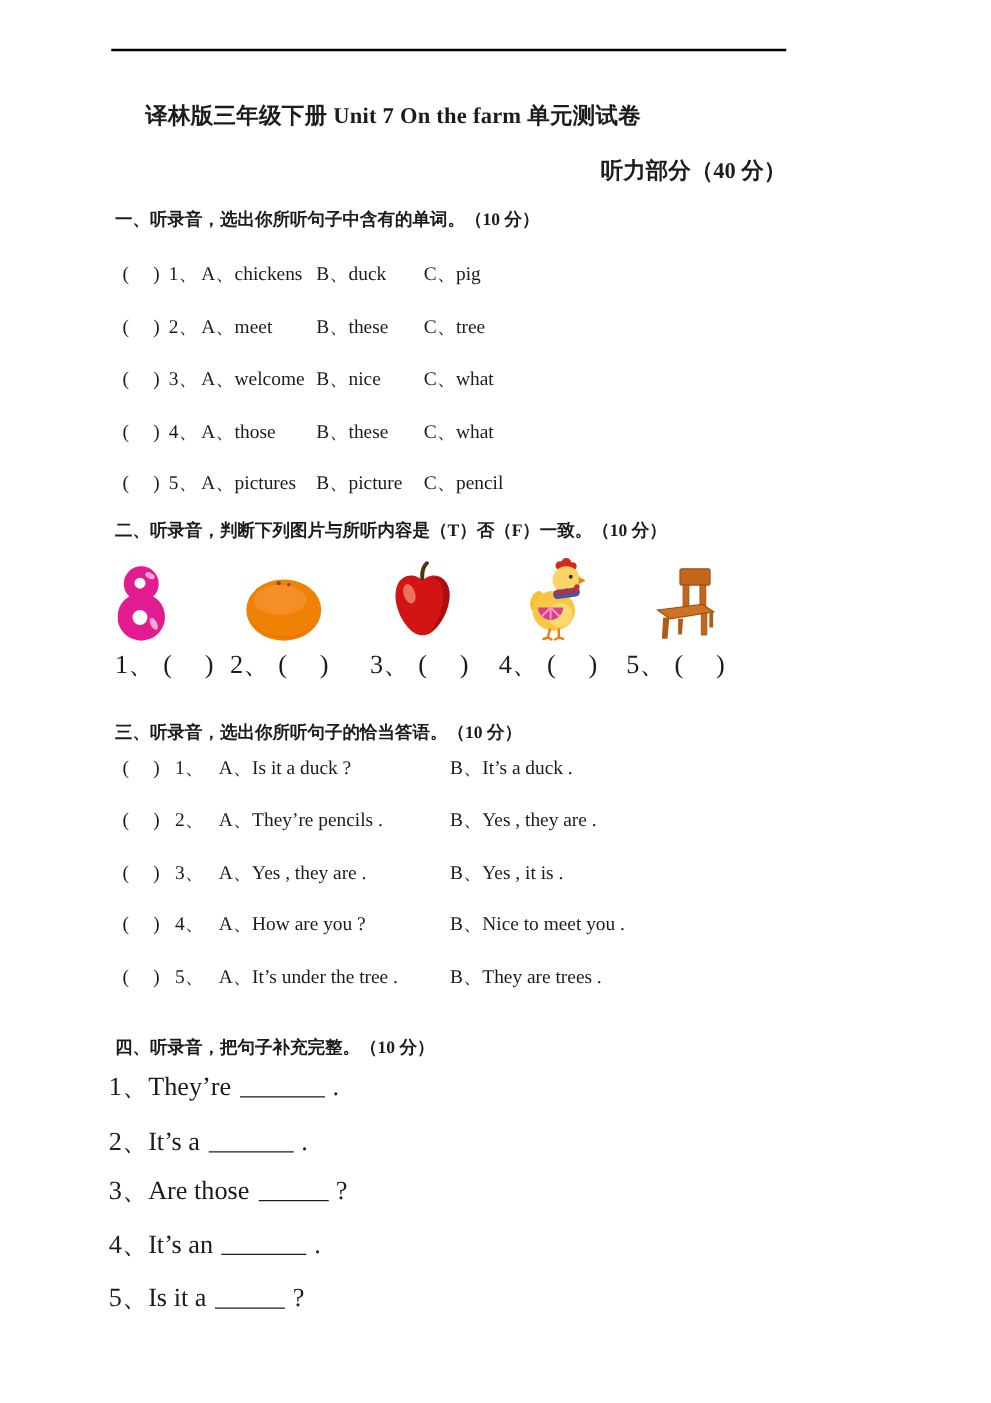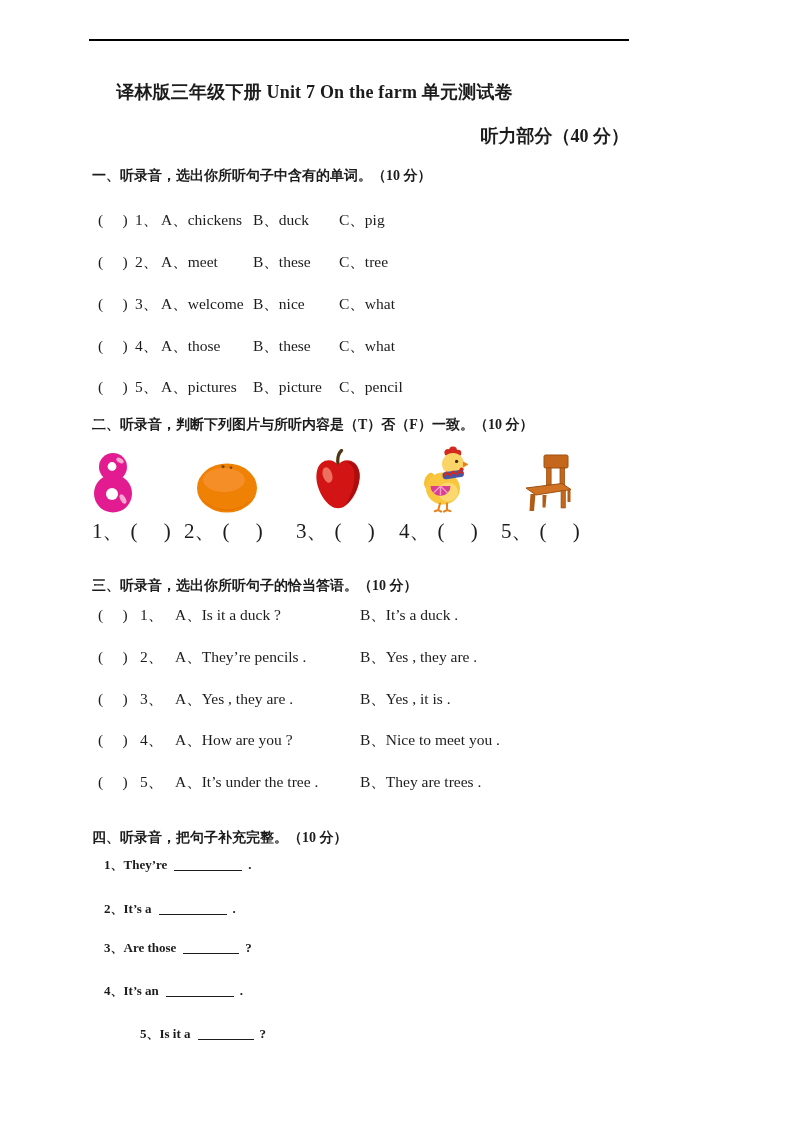--- a/index.html
+++ b/index.html
@@ -49,22 +49,22 @@
     font-size:21px; line-height:22px; white-space:nowrap;
   }
   .ans-item { display:inline-block; }
   .ans-item:nth-child(1){ width:92px; }
   .ans-item:nth-child(2){ width:112px; }
   .ans-item:nth-child(3){ width:103px; }
   .ans-item:nth-child(4){ width:102px; }
   .ans-item .paren { margin-left:7px; }
 
   .fill-row {
-    position:absolute; left:104px;
-    font-size:13px; line-height:22px; white-space:nowrap;font-weight:bold;
+    position:absolute; left:87px;
+    font-size:21px; line-height:22px; white-space:nowrap;
   }
   .blank {
     display:inline-block; width:68px; height:1em;
     border-bottom:1.6px solid #1c1c1c;
     margin-left:7px; margin-right:6px;
     transform:translateY(2px);
   }
   .blank.narrow { width:56px; }
 </style>
 </head>
@@ -210,16 +210,16 @@
         <span class="colB">B、They are trees .</span>
       </div>
     </div>
 
   <div class="sec-head" id="h4">四、听录音，把句子补充完整。（10 分）</div>
   <div>
       <div class="fill-row" style="top: 854px;"><span class="num">1、</span><span class="txt">They’re</span><span class="blank"></span><span class="punct">.</span></div>
       <div class="fill-row" style="top: 898px;"><span class="num">2、</span><span class="txt">It’s a</span><span class="blank"></span><span class="punct">.</span></div>
       <div class="fill-row" style="top: 937px; text-align: right;"><span class="num">3、</span><span class="txt">Are those</span><span class="blank narrow"></span><span class="punct">?</span></div>
       <div class="fill-row" style="top: 980px;"><span class="num">4、</span><span class="txt">It’s an</span><span class="blank"></span><span class="punct">.</span></div>
-      <div class="fill-row" style="top: 1023px; margin-left: 36px;"><span class="num">5、</span><span class="txt">Is it a</span><span class="blank narrow"></span><span class="punct">?</span></div>
+      <div class="fill-row" style="top: 1023px;"><span class="num">5、</span><span class="txt">Is it a</span><span class="blank narrow"></span><span class="punct">?</span></div>
     </div>
 
 </div>
 
 </body></html>

